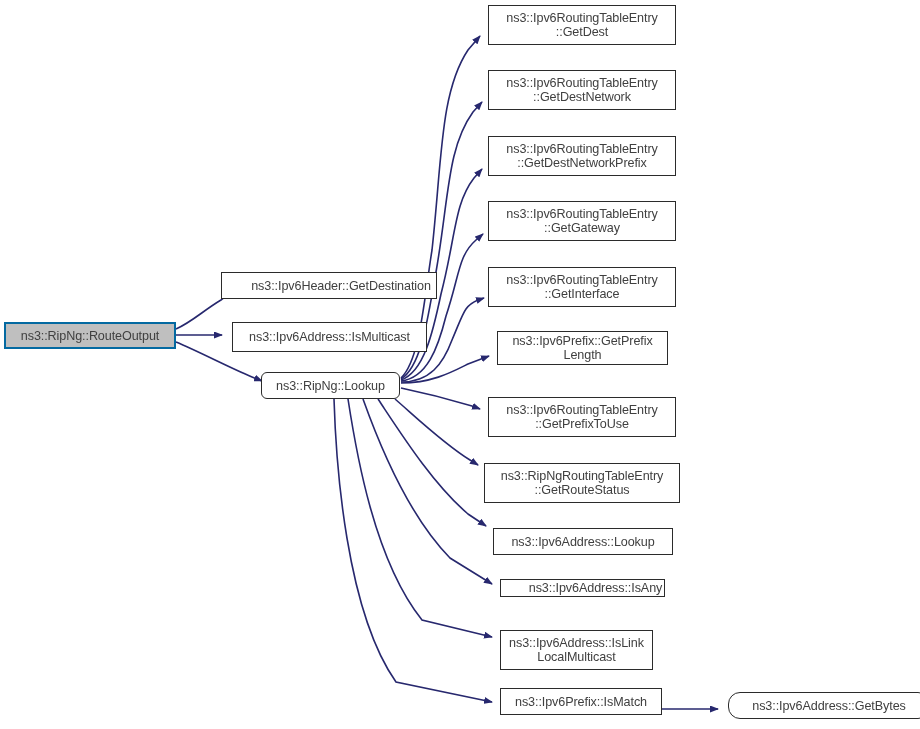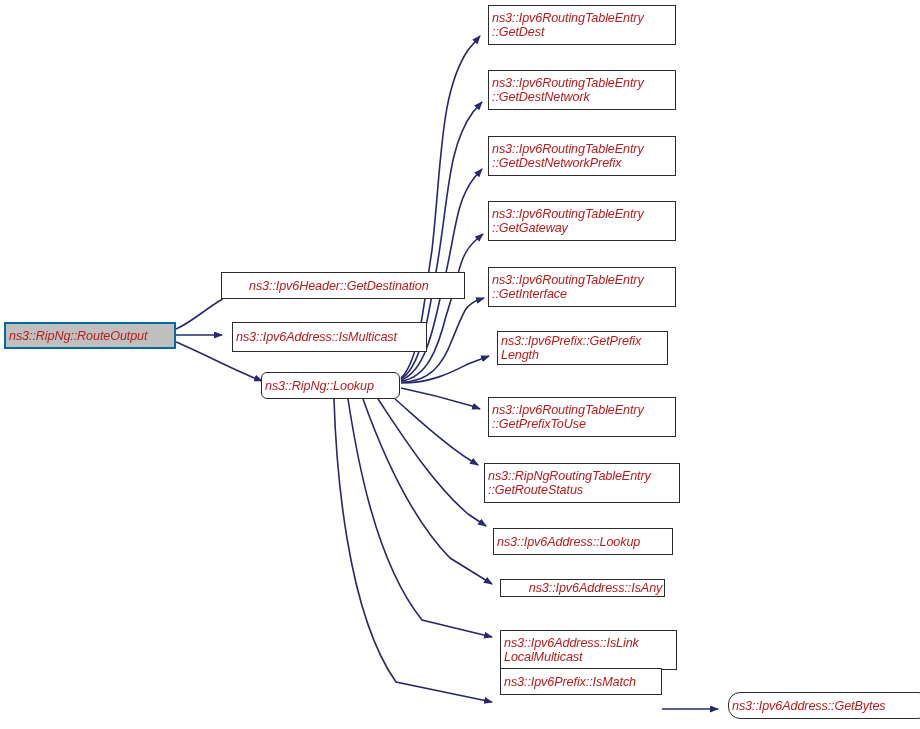--- a/index.html
+++ b/index.html
@@ -21,30 +21,30 @@
     top: 0;
     width: 920px;
     height: 729px;
     pointer-events: none;
   }
   .node {
     position: absolute;
     box-sizing: border-box;
     border: 1px solid #2b2b2b;
     background: #ffffff;
-    color: #b91c1c;
+    color: #404040;
     font-size: 12.6px;
     line-height: 14px;
+    text-align: center;
     display: flex;
     align-items: center;
     justify-content: center;
     letter-spacing: -0.1px;
     white-space: pre-line;
     z-index: 2;
-    font-style: italic;
   }
   .node.root {
     background: #bfbfbf;
     border: 2px solid #0369a1;
   }
   .node .lbl {
     display: block;
     width: 100%;
     padding: 0 3px;
   }
@@ -75,40 +75,40 @@
         <path d="M378,399 C400,432 432,483 468,514 L486,526" marker-end="url(#arrowhead)"></path>
         <path d="M363,399 C378,441 406,513 450,558 L492,584" marker-end="url(#arrowhead)"></path>
         <path d="M348,399 C356,451 374,560 422,620 L492,637" marker-end="url(#arrowhead)"></path>
         <path d="M334,399 C336,464 346,611 396,682 L492,702" marker-end="url(#arrowhead)"></path>
         <path d="M662,709 L718,709" marker-end="url(#arrowhead)"></path>
       </g>
   </svg>
 
   <div id="node-layer">
       <div class="node root" style="left: 4px; top: 322px; width: 172px; height: 27px;"><span class="lbl">ns3::RipNg::RouteOutput</span></div>
-      <div class="node" style="left: 221px; top: 272px; width: 244px; height: 27px; padding-left: 24px;"><span class="lbl">ns3::Ipv6Header::GetDestination</span></div>
+      <div class="node" style="left: 221px; top: 272px; width: 216px; height: 27px; padding-left: 24px;"><span class="lbl">ns3::Ipv6Header::GetDestination</span></div>
       <div class="node" style="left: 232px; top: 322px; width: 195px; height: 30px;"><span class="lbl">ns3::Ipv6Address::IsMulticast</span></div>
       <div class="node" style="left: 261px; top: 372px; width: 139px; height: 27px; border-radius: 6px;"><span class="lbl">ns3::RipNg::Lookup</span></div>
       <div class="node" style="left: 488px; top: 5px; width: 188px; height: 40px;"><span class="lbl">ns3::Ipv6RoutingTableEntry
 ::GetDest</span></div>
       <div class="node" style="left: 488px; top: 70px; width: 188px; height: 40px;"><span class="lbl">ns3::Ipv6RoutingTableEntry
 ::GetDestNetwork</span></div>
       <div class="node" style="left: 488px; top: 136px; width: 188px; height: 40px;"><span class="lbl">ns3::Ipv6RoutingTableEntry
 ::GetDestNetworkPrefix</span></div>
       <div class="node" style="left: 488px; top: 201px; width: 188px; height: 40px;"><span class="lbl">ns3::Ipv6RoutingTableEntry
 ::GetGateway</span></div>
       <div class="node" style="left: 488px; top: 267px; width: 188px; height: 40px;"><span class="lbl">ns3::Ipv6RoutingTableEntry
 ::GetInterface</span></div>
       <div class="node" style="left: 497px; top: 331px; width: 171px; height: 34px;"><span class="lbl">ns3::Ipv6Prefix::GetPrefix
 Length</span></div>
       <div class="node" style="left: 488px; top: 397px; width: 188px; height: 40px;"><span class="lbl">ns3::Ipv6RoutingTableEntry
 ::GetPrefixToUse</span></div>
       <div class="node" style="left: 484px; top: 463px; width: 196px; height: 40px;"><span class="lbl">ns3::RipNgRoutingTableEntry
 ::GetRouteStatus</span></div>
       <div class="node" style="left: 493px; top: 528px; width: 180px; height: 27px;"><span class="lbl">ns3::Ipv6Address::Lookup</span></div>
       <div class="node" style="left: 500px; top: 579px; width: 165px; height: 18px; padding-left: 26px;"><span class="lbl">ns3::Ipv6Address::IsAny</span></div>
-      <div class="node" style="left: 500px; top: 630px; width: 177px; height: 40px;"><span class="lbl">ns3::Ipv6Address::IsLink
+      <div class="node" style="left: 500px; top: 630px; width: 153px; height: 40px;"><span class="lbl">ns3::Ipv6Address::IsLink
 LocalMulticast</span></div>
-      <div class="node" style="left: 500px; top: 668px; width: 162px; height: 27px;"><span class="lbl">ns3::Ipv6Prefix::IsMatch</span></div>
+      <div class="node" style="left: 500px; top: 688px; width: 162px; height: 27px;"><span class="lbl">ns3::Ipv6Prefix::IsMatch</span></div>
       <div class="node" style="left: 728px; top: 692px; width: 202px; height: 27px; border-radius: 12px;"><span class="lbl">ns3::Ipv6Address::GetBytes</span></div>
     </div>
 
 </div>
 
 </body></html>

